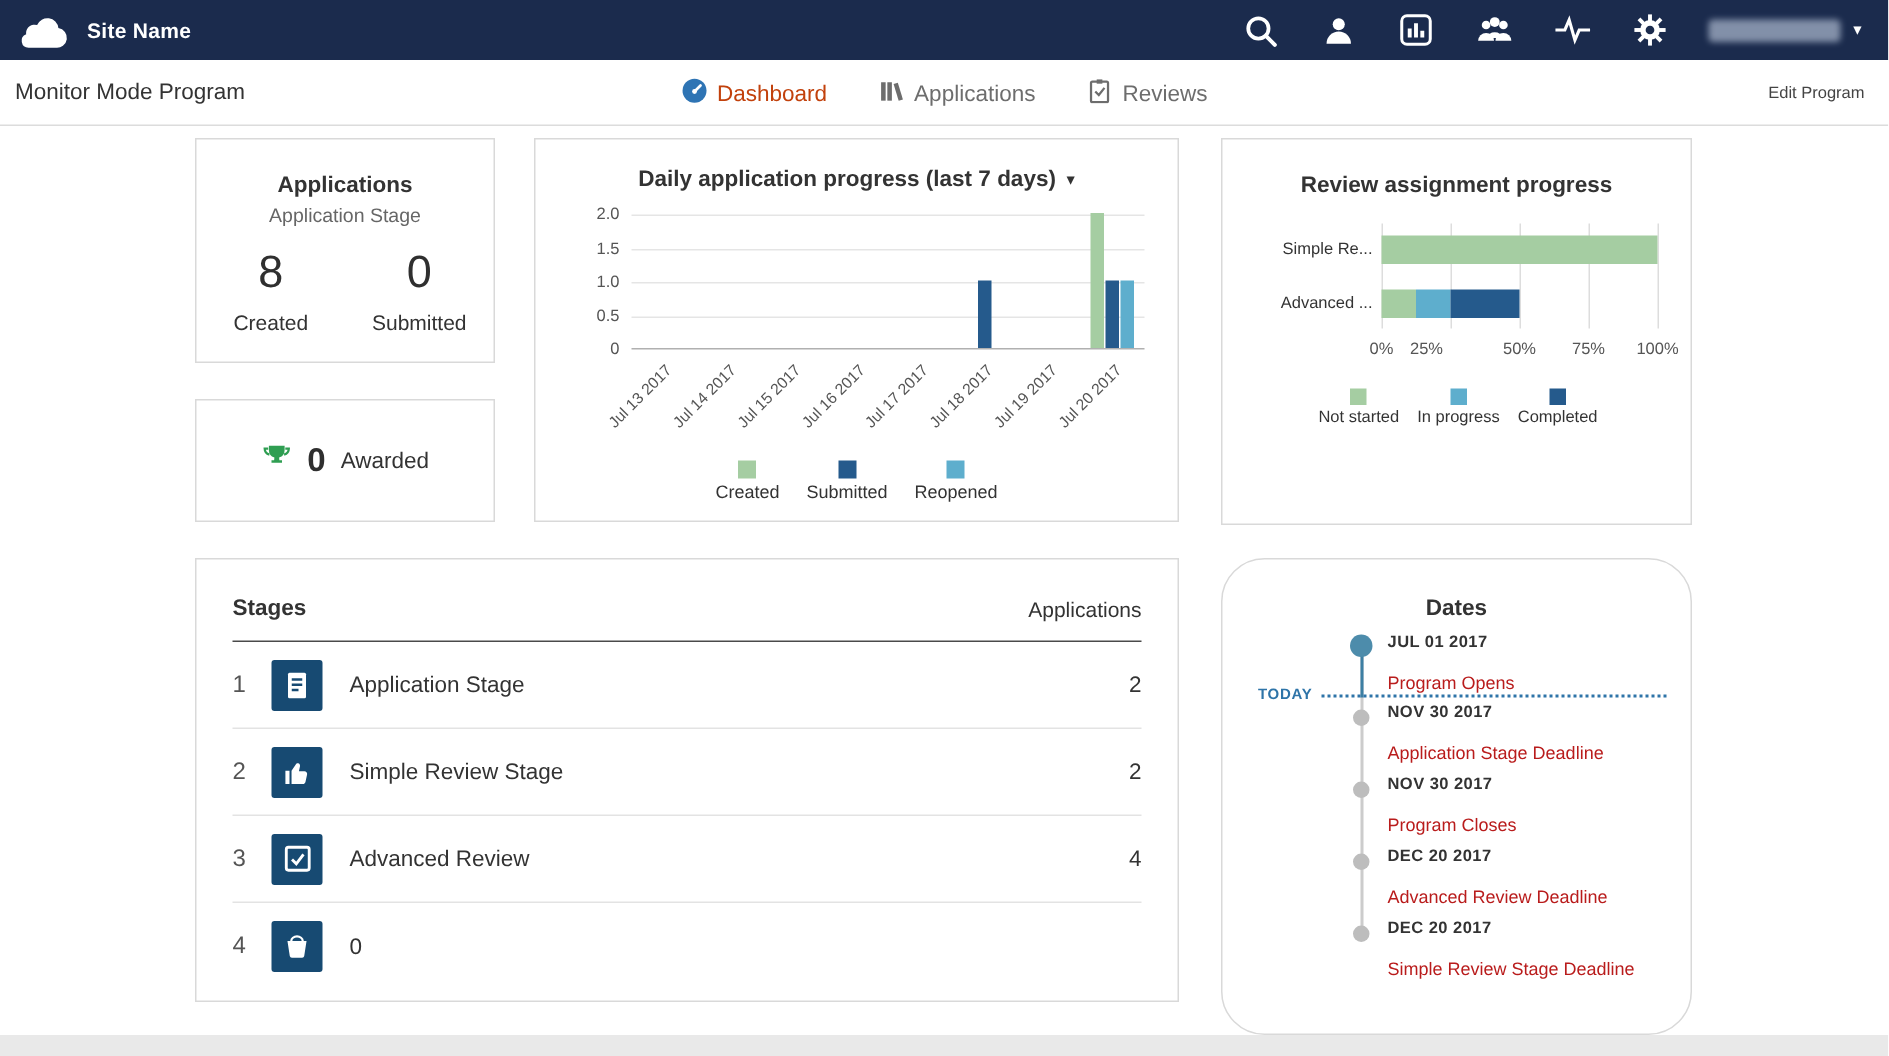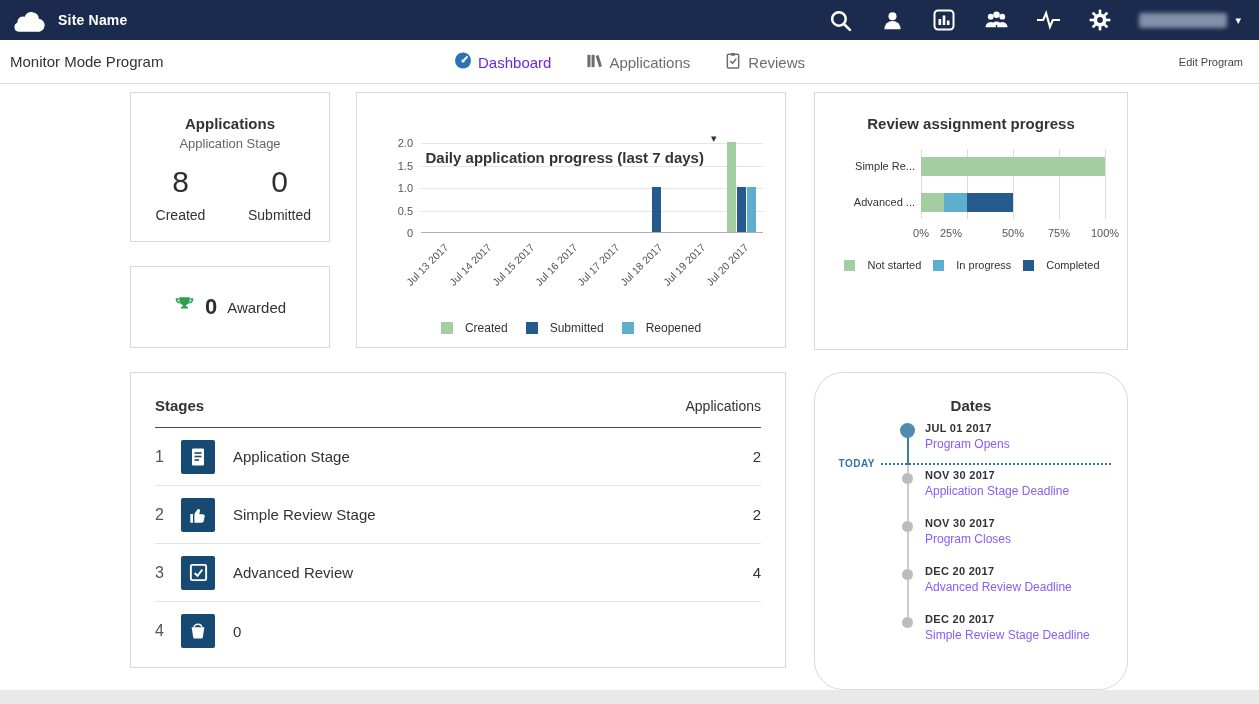--- a/index.html
+++ b/index.html
@@ -14,26 +14,26 @@
   .hicon { width:26px; height:26px; display:flex; align-items:center; justify-content:center; cursor:pointer; }
   .user-menu { display:flex; align-items:center; gap:8px; cursor:pointer; }
   .redacted { width:88px; height:15px; background:#8e9bb3; border-radius:3px; filter:blur(2px); opacity:.9; }
   .caret { color:#fff; font-size:11px; line-height:1; }
 
   
   .subheader { position:absolute; top:40px; left:0; right:0; height:44px; background:#fff; border-bottom:1px solid #dcdcdc; }
   .program-title { position:absolute; left:10px; top:0; line-height:44px; font-size:15px; color:#333; }
   .tabs { position:absolute; left:50%; transform:translateX(-50%); top:0; height:44px; display:flex; align-items:center; gap:34px; }
   .tab { display:flex; align-items:center; gap:7px; font-size:15px; color:#6d6d6d; cursor:pointer; white-space:nowrap; }
-  .tab.active { color:#6d28d9; }
+  .tab.active { color:#c2410c; }
   .edit-link { position:absolute; right:16px; top:0; line-height:44px; font-size:11px; color:#444; cursor:pointer; }
 
   
   .card { position:absolute; background:#fff; border:1px solid #d9d9d9; }
-  .card-title { font-size:15px; font-weight:700; color:#333; text-align:center;margin-top:38px; }
+  .card-title { font-size:15px; font-weight:700; color:#333; text-align:center; }
 
   #apps-card { left:130px; top:92px; width:200px; height:150px; text-align:center; }
   #apps-card .card-title { margin-top:22px; }
   .card-subtitle { font-size:13px; color:#666; margin-top:4px; text-align:center; }
   .stats { display:flex; margin-top:14px; }
   .stat { flex:1; }
   .stat-value { font-size:30px; color:#2f2f2f; }
   .stat-label { font-size:14px; color:#333; margin-top:8px; }
 
   #awarded-card { left:130px; top:266px; width:200px; height:82px; display:flex; align-items:center; justify-content:center; gap:10px; }
@@ -46,21 +46,21 @@
   .title-caret { font-size:11px; color:#333; }
   #daily-chart { position:absolute; left:18px; top:46px; width:394px; height:160px; }
   #daily-plot { position:absolute; left:46px; top:4px; width:342px; height:90px; border-bottom:1px solid #b0b0b0; }
   .hgrid { position:absolute; left:0; right:0; height:1px; background:#e5e5e5; }
   .ylab { position:absolute; width:38px; text-align:right; font-size:11px; color:#555; left:0; }
   .bar-group { position:absolute; bottom:0; display:flex; align-items:flex-end; justify-content:center; gap:1px; height:100%; }
   .bar { width:9px; }
   .xlab { position:absolute; width:80px; text-align:right; font-size:10.5px; color:#555; transform:rotate(-45deg); transform-origin:100% 0; white-space:nowrap; }
   .legend-row { position:absolute; left:0; right:0; display:flex; justify-content:center; gap:18px; }
   #daily-legend { bottom:12px; }
-  .legend-item { display:flex; align-items:center; gap:12px; font-size:12px; color:#333; }
+  .legend-item { display:flex; align-items:center; gap:2px; font-size:12px; color:#333;flex-direction:column; }
   .legend-swatch { width:12px; height:12px; }
 
   #review-card { left:814px; top:92px; width:314px; height:258px; }
   #review-card .card-title { margin-top:22px; }
   #review-chart { position:absolute; left:16px; top:56px; width:282px; height:160px; }
   .vgrid { position:absolute; top:0; width:1px; height:70px; background:#ddd; }
   .rbar-label { position:absolute; left:0; width:84px; text-align:right; font-size:11px; color:#333; white-space:nowrap; overflow:hidden; }
   .rbar { position:absolute; height:19px; display:flex; }
   .rtick { position:absolute; top:78px; transform:translateX(-50%); font-size:11px; color:#555; }
   #review-legend { top:110px; gap:12px; }
@@ -84,21 +84,21 @@
   .tl-line-blue { position:absolute; left:92px; top:58px; width:2px; height:34px; background:#3d7fa3; }
   .today-line { position:absolute; left:66px; right:16px; top:90px; border-top:2px dotted #2e74a8; }
   .today-label { position:absolute; left:0; width:60px; top:85px; font-size:10px; font-weight:700; color:#2e74a8; letter-spacing:.5px; text-align:right; }
   .dot { position:absolute; border-radius:50%; }
   .dot-first { left:85px; top:50px; width:15px; height:15px; background:#4d8cab; }
   .dot-rest { width:11px; height:11px; background:#bdbdbd; left:87px; }
   .d1 { top:100px; } .d2 { top:148px; } .d3 { top:196px; } .d4 { top:244px; }
   .event { position:absolute; left:110px; }
   .e0 { top:49px; } .e1 { top:96px; } .e2 { top:144px; } .e3 { top:192px; } .e4 { top:240px; }
   .event-date { font-size:11px; font-weight:700; color:#333; letter-spacing:.3px; }
-  .event-label { font-size:12px; color:#8b5cf6; margin-top:3px; }
+  .event-label { font-size:12px; color:#b91c1c; margin-top:14px; }
 
   .footer-strip { position:absolute; left:0; right:0; top:690px; height:14px; background:#e9e9e9; }
 </style>
 </head>
 <body>
 
 <div id="app">
 
   <div class="header">
     <span class="logo">

